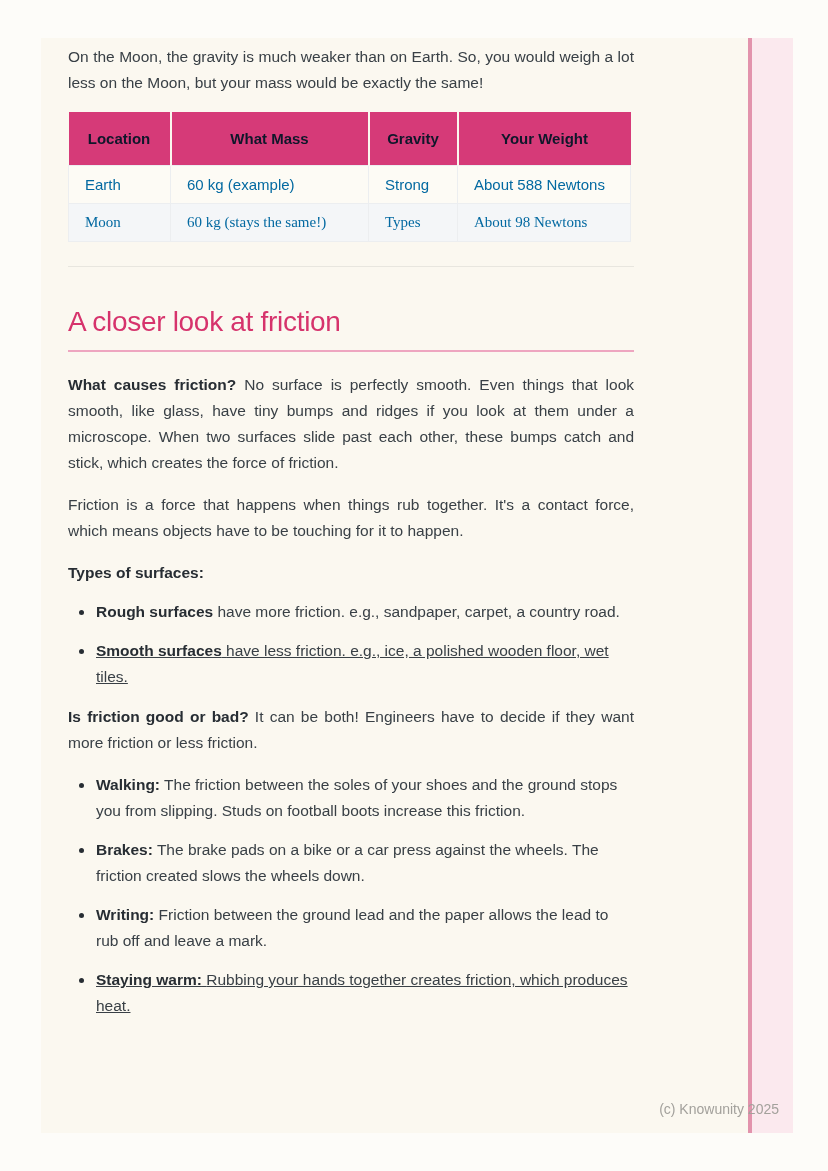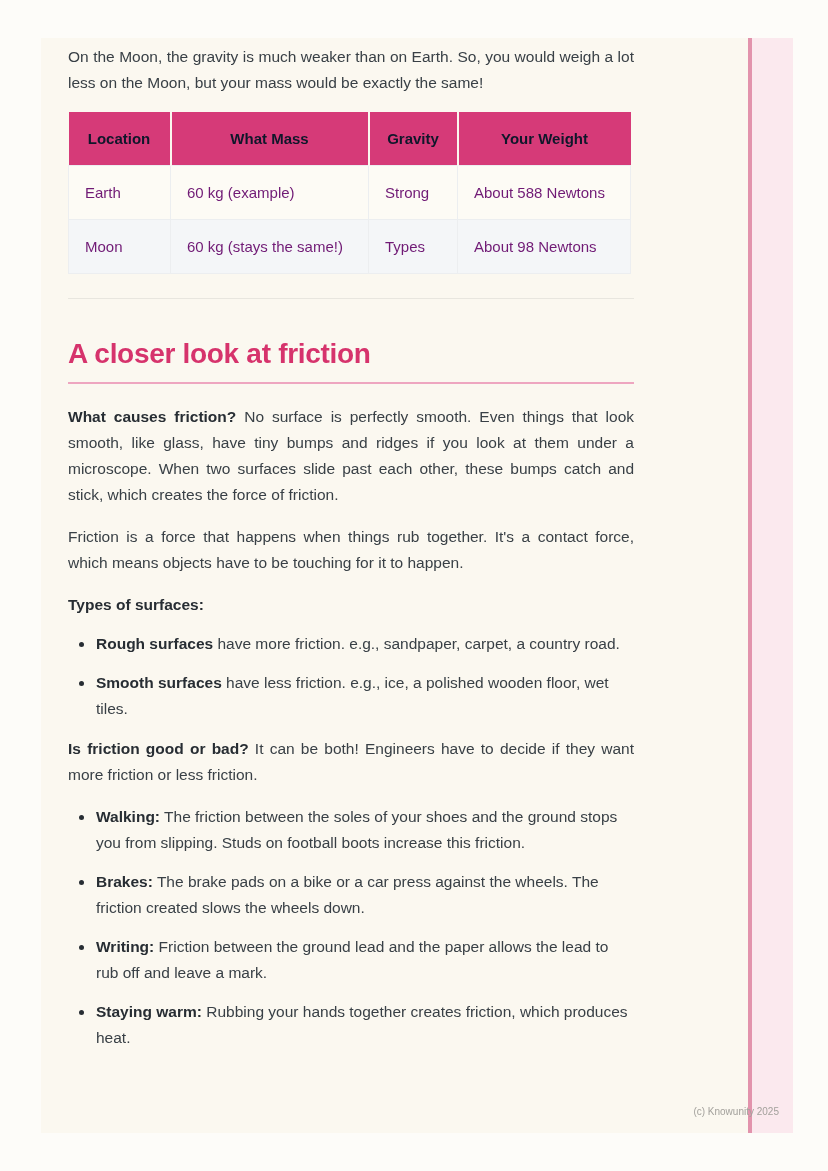--- a/index.html
+++ b/index.html
@@ -51,53 +51,53 @@
     color: #0f172a;
     font-weight: 700;
     text-align: center;
     padding: 18px 16px;
     border-right: 2px solid #faf7ef;
   }
   table.info th:last-child { border-right: none; }
   table.info td {
     background: #fdfbf5;
     border: 1px solid #eceef0;
-    padding: 18px 16px;
-    color: #701a75;
+    padding: 10px 16px;
+    color: #0369a1;
   }
-  table.info tr.alt td { background: #f4f6f8; }
+  table.info tr.alt td { background: #f4f6f8; font-family: Liberation Serif, serif; }
 
   hr.section-divider {
     border: none;
     border-top: 1px solid #e8e6df;
     margin: 0 0 38px;
   }
   h1.section-heading {
     font-size: 28px;
     line-height: 33px;
-    font-weight: 700;
+    font-weight: 400;
     letter-spacing: -0.3px;
     color: #d6336c;
     margin: 17px 0 20px;
     padding-bottom: 12px;
     border-bottom: 2px solid #eea6c0;
   }
   ul.bullets {
     margin: 0 0 14px;
     padding-left: 27px;
     list-style: disc;
   }
   ul.bullets li { margin-bottom: 13px; padding-left: 1px; }
-  ul.bullets li:last-child { margin-bottom: 0; }
+  ul.bullets li:last-child { margin-bottom: 0; text-decoration: underline; }
   ul.bullets li::marker { color: #272d33; }
 
   .copyright {
     position: absolute;
     right: 14px; bottom: 16px;
-    font-size: 10px;
+    font-size: 14px;
     color: #a3a19c;
     z-index: 2;
   }
 </style>
 </head>
 <body>
 
 <div class="page">
   <div class="accent-strip"></div>
 

